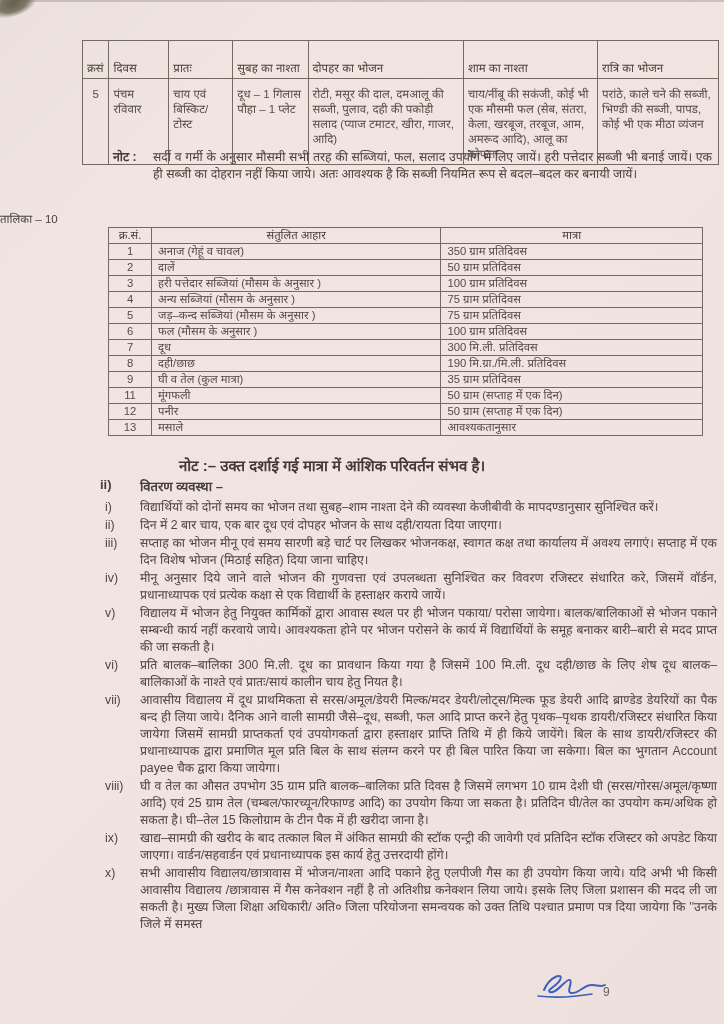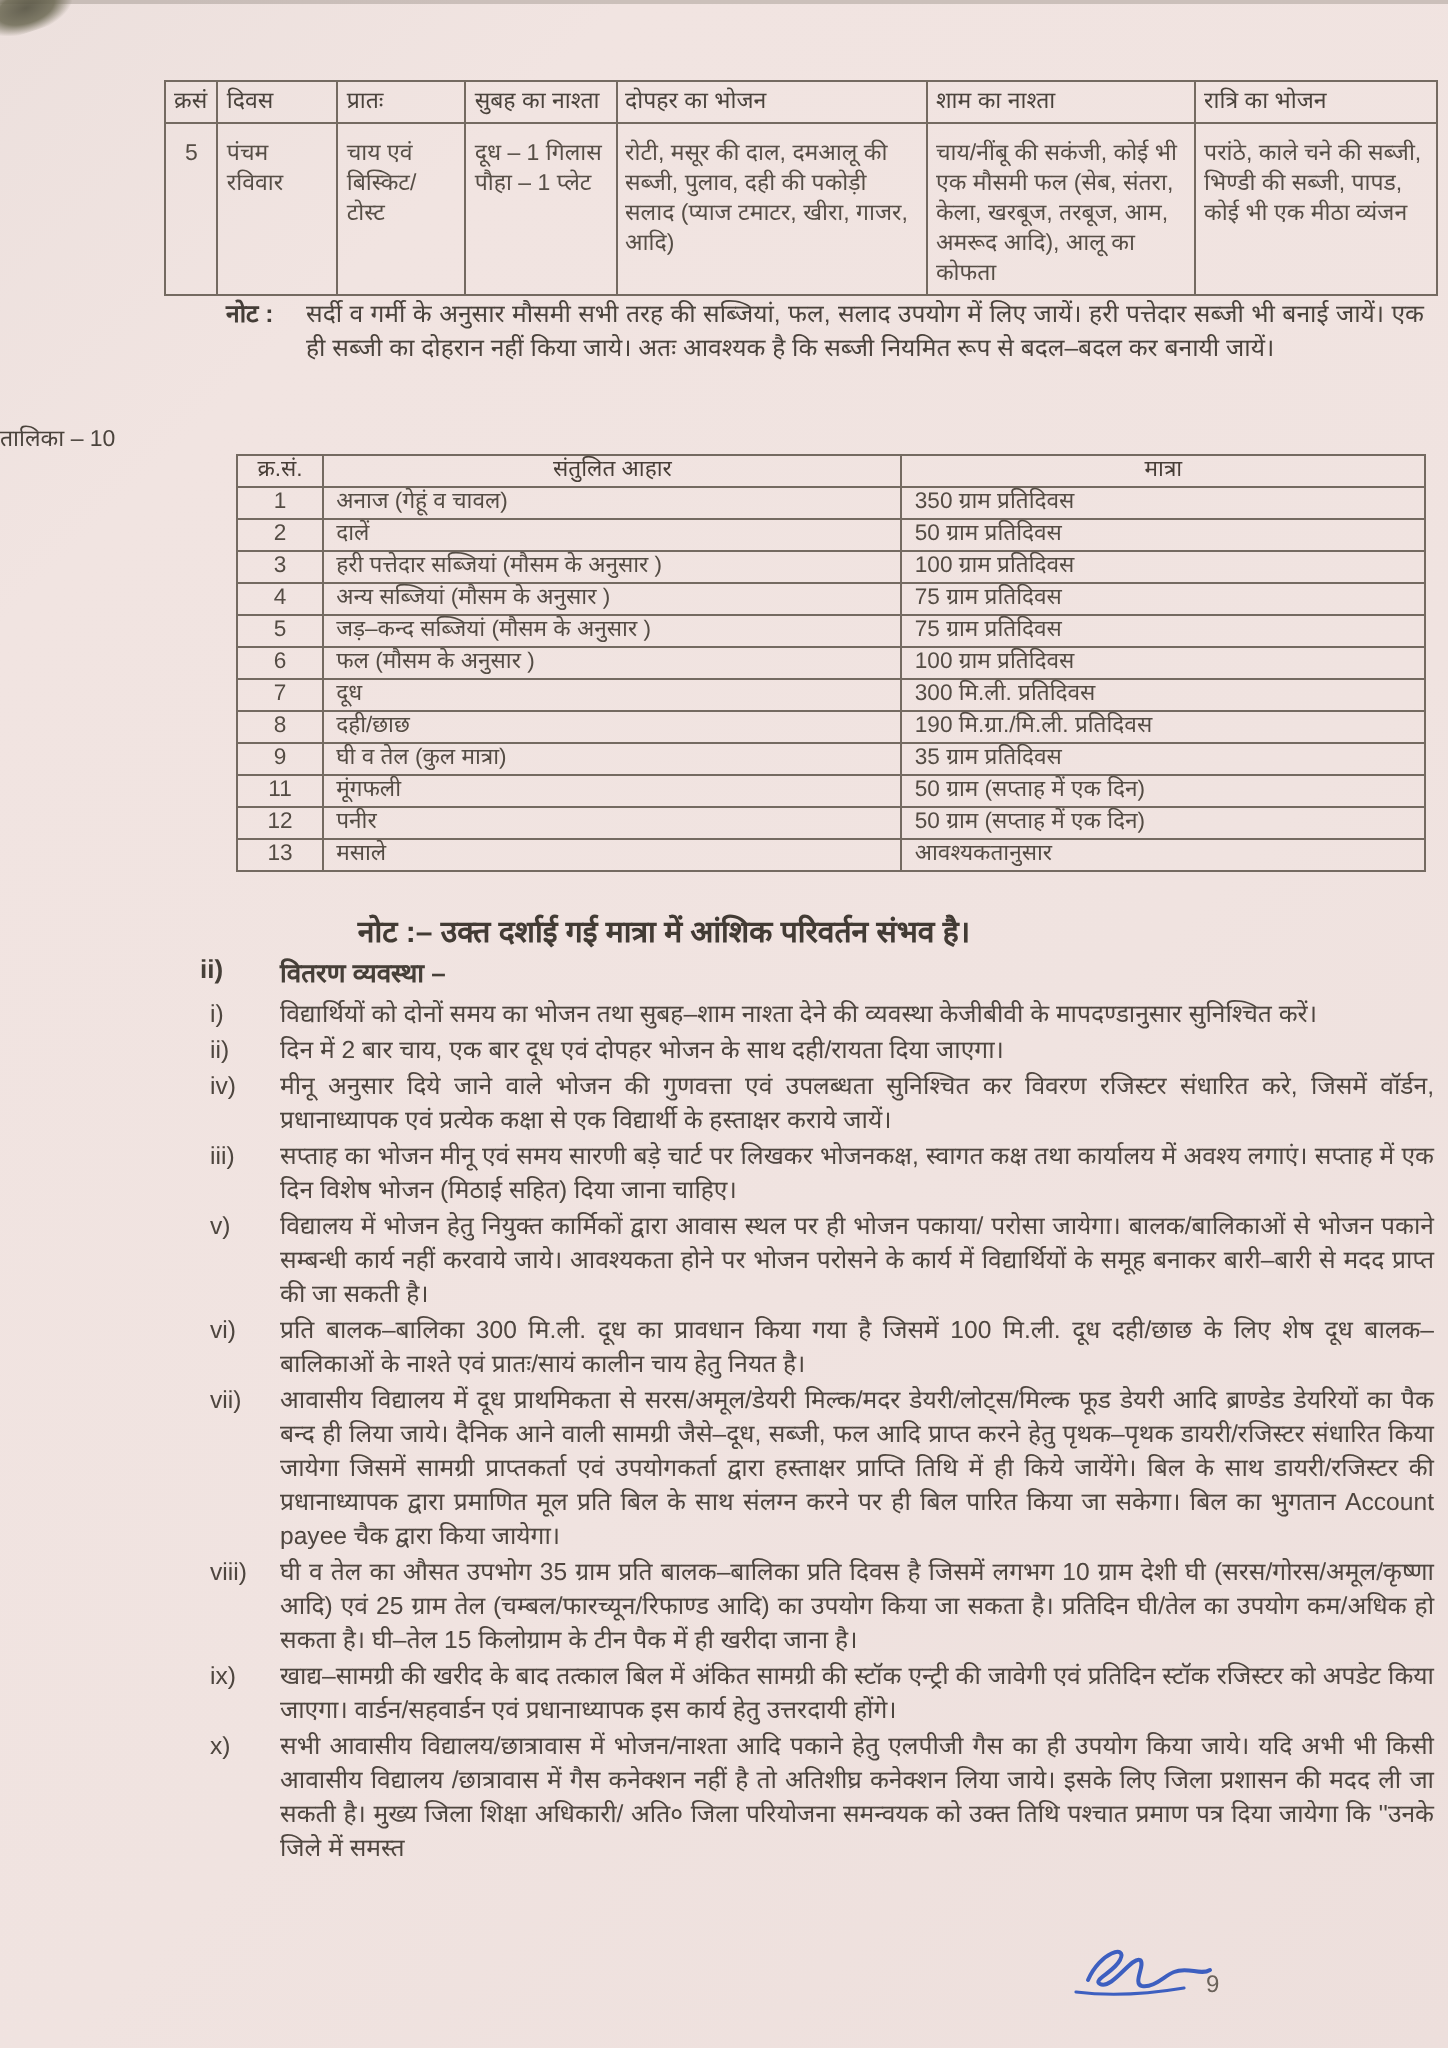--- a/index.html
+++ b/index.html
@@ -21,41 +21,41 @@
     transform:rotate(-18deg);
     opacity:.85;
   }
   .edge-line{position:absolute;left:0;top:0;width:724px;height:2px;background:rgba(90,85,70,.25);}
 
   table{border-collapse:collapse;table-layout:fixed;}
   td,th{border:1px solid #746a61;vertical-align:top;padding:2px 4px;font-weight:normal;text-align:left;}
 
   
   .menu-table{position:absolute;left:82px;top:40px;width:637px;font-size:11.5px;line-height:1.3;color:#564e46;}
-  .menu-table th{font-size:11.5px;color:#4a433c;padding-top:3px;}
+  .menu-table th{font-size:11.5px;color:#4a433c;padding-top:20px;}
   .menu-table .c0{width:26px;}
   .menu-table .c1{width:59px;}
   .menu-table .c2{width:63px;}
   .menu-table .c3{width:74px;}
   .menu-table .c4{width:153px;}
   .menu-table .c5{width:132px;}
   .menu-table .c6{width:119px;}
   .menu-table td{padding-top:8px;}
   .menu-table td.sno{text-align:center;}
 
   
   .note1{position:absolute;left:84px;top:149px;width:628px;font-size:12.3px;line-height:1.35;color:#4a433c;display:flex;}
   .note1 .label{flex:0 0 34px;white-space:nowrap;font-weight:bold;color:#443d37;margin-left:29px;}
   .note1 .text{flex:1;text-align:justify;padding-left:6px;}
 
   .tbl-title{position:absolute;left:0;top:193px;width:724px;text-align:center;font-size:13px;font-weight:bold;color:#423b35;}
   .tbl-subtitle{position:absolute;left:0;top:211px;width:724px;text-align:left;font-size:11.5px;color:#4a433c;}
 
   
-  .diet-table{position:absolute;left:118px;top:227px;width:595px;font-size:11.3px;line-height:1.15;color:#544c44;}
+  .diet-table{position:absolute;left:108px;top:227px;width:595px;font-size:11.3px;line-height:1.15;color:#544c44;}
   .diet-table th{text-align:center;padding:1px 2px;color:#483f38;}
   .diet-table td{padding:1px 6px;}
   .diet-table .sn{width:42px;text-align:center;}
   .diet-table .food{width:282px;}
   .diet-table .qty{width:255px;}
 
   .note2{position:absolute;left:0;top:455px;width:664px;text-align:center;font-size:15px;font-weight:bold;color:#423b34;}
 
   
   .section-head{position:absolute;left:100px;top:477px;width:600px;font-size:13px;font-weight:bold;color:#463f38;display:flex;}
@@ -200,26 +200,26 @@
   <div class="items">
     <div class="item">
         <span class="num">i)</span>
         <span class="text">विद्यार्थियों को दोनों समय का भोजन तथा सुबह–शाम नाश्ता देने की व्यवस्था केजीबीवी के मापदण्डानुसार सुनिश्चित करें।</span>
       </div>
     <div class="item">
         <span class="num">ii)</span>
         <span class="text">दिन में 2 बार चाय, एक बार दूध एवं दोपहर भोजन के साथ दही/रायता दिया जाएगा।</span>
       </div>
     <div class="item">
+        <span class="num">iii)</span>
+        <span class="text">सप्ताह का भोजन मीनू एवं समय सारणी बड़े चार्ट पर लिखकर भोजनकक्ष, स्वागत कक्ष तथा कार्यालय में अवश्य लगाएं। सप्ताह में एक दिन विशेष भोजन (मिठाई सहित) दिया जाना चाहिए।</span>
+      </div>
+    <div class="item">
         <span class="num">iv)</span>
         <span class="text">मीनू अनुसार दिये जाने वाले भोजन की गुणवत्ता एवं उपलब्धता सुनिश्चित कर विवरण रजिस्टर संधारित करे, जिसमें वॉर्डन, प्रधानाध्यापक एवं प्रत्येक कक्षा से एक विद्यार्थी के हस्ताक्षर कराये जायें।</span>
-      </div>
-    <div class="item">
-        <span class="num">iii)</span>
-        <span class="text">सप्ताह का भोजन मीनू एवं समय सारणी बड़े चार्ट पर लिखकर भोजनकक्ष, स्वागत कक्ष तथा कार्यालय में अवश्य लगाएं। सप्ताह में एक दिन विशेष भोजन (मिठाई सहित) दिया जाना चाहिए।</span>
       </div>
     <div class="item">
         <span class="num">v)</span>
         <span class="text">विद्यालय में भोजन हेतु नियुक्त कार्मिकों द्वारा आवास स्थल पर ही भोजन पकाया/ परोसा जायेगा। बालक/बालिकाओं से भोजन पकाने सम्बन्धी कार्य नहीं करवाये जाये। आवश्यकता होने पर भोजन परोसने के कार्य में विद्यार्थियों के समूह बनाकर बारी–बारी से मदद प्राप्त की जा सकती है।</span>
       </div>
     <div class="item">
         <span class="num">vi)</span>
         <span class="text">प्रति बालक–बालिका 300 मि.ली. दूध का प्रावधान किया गया है जिसमें 100 मि.ली. दूध दही/छाछ के लिए शेष दूध बालक–बालिकाओं के नाश्ते एवं प्रातः/सायं कालीन चाय हेतु नियत है।</span>
       </div>
     <div class="item">

